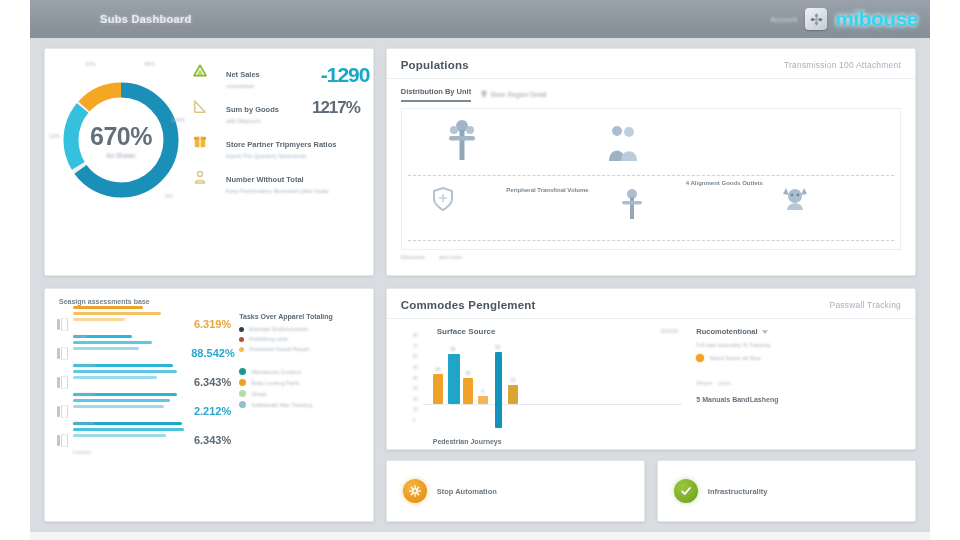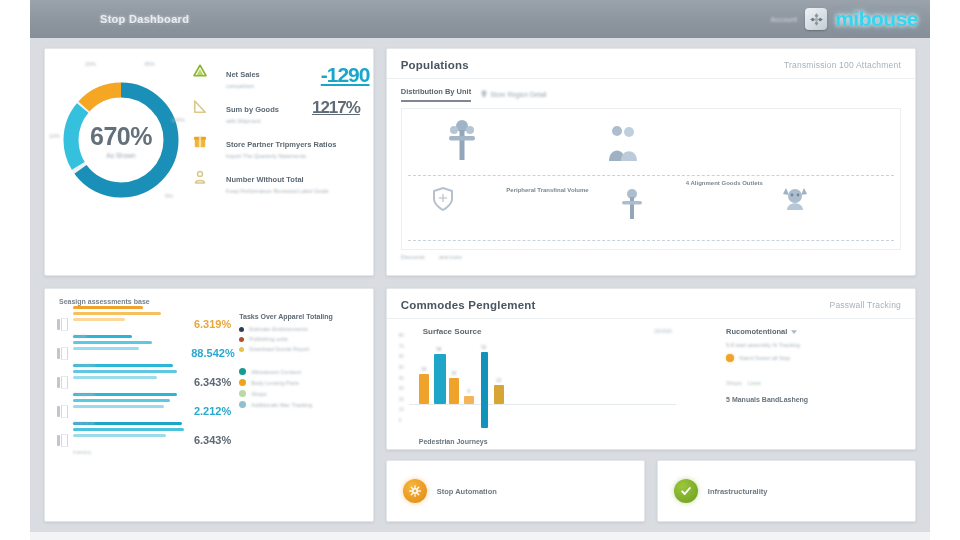--- a/index.html
+++ b/index.html
@@ -97,21 +97,21 @@
   .tk3{right:2px;top:62px;}
   .tk4{left:-6px;top:78px;}
   .tk5{right:14px;bottom:26px;}
 
   .metrics{flex:1;padding:8px 2px 0 4px;display:flex;flex-direction:column;gap:9px;}
   .metric{display:flex;align-items:flex-start;gap:17px;}
   .m-icon{width:18px;height:18px;flex:none;}
   .m-text{min-width:0;}
   .m-label{font-size:7.5px;font-weight:bold;color:#5c6872;filter:blur(.6px);white-space:nowrap;}
   .m-sub{font-size:5.5px;color:#a8b2bb;filter:blur(.8px);margin-top:2px;white-space:nowrap;}
-  .m-val{margin-left:auto;font-size:21px;font-weight:bold;letter-spacing:-1px;filter:blur(.4px);text-decoration:underline;}
+  .m-val{margin-left:auto;font-size:21px;font-weight:bold;letter-spacing:-1px;filter:blur(.4px);}
   .m-val.teal{color:#19a6cb;}
   .m-val.grey{color:#5f6b76;font-size:17px;margin-left:16px;}
 
   
   .card-map{flex:1;}
   .map-tabs{display:flex;align-items:flex-end;gap:10px;padding:8px 14px 0 14px;}
   .tab{font-size:7.5px;font-weight:bold;color:#59646f;filter:blur(.7px);padding-bottom:4px;}
   .tab.active{border-bottom:2px solid #7d8892;}
   .tab-link{font-size:6.5px;color:#9aa5af;filter:blur(.8px);padding-bottom:4px;display:flex;gap:3px;align-items:flex-end;}
   .map-frame{
@@ -139,21 +139,21 @@
   .legend{flex:1;padding-left:8px;padding-top:2px;}
   .legend-title{font-size:7px;font-weight:bold;color:#5e6a74;filter:blur(.7px);line-height:1.6;}
   .legend-item{display:flex;align-items:center;gap:5px;margin-top:4px;}
   .legend-dot{width:5px;height:5px;border-radius:50%;flex:none;}
   .legend-dot.big{width:7px;height:7px;}
   .legend-txt{font-size:5.5px;color:#aab4bd;filter:blur(.85px);white-space:nowrap;}
   .legend-gap{height:12px;}
 
   
   .card-chart{flex:1;display:flex;flex-direction:column;}
-  .chart-body{display:flex;flex:1;padding:8px 12px 0 12px;gap:36px;}
+  .chart-body{display:flex;flex:1;padding:8px 12px 0 26px;}
   .chart-left{width:55%;display:flex;}
   .yaxis{width:10px;display:flex;flex-direction:column;justify-content:space-between;padding:6px 0 26px 0;}
   .ytick{font-size:4.5px;color:#b4bdc6;filter:blur(.85px);}
   .plot-wrap{flex:1;position:relative;}
   .plot-title{font-size:8px;font-weight:bold;color:#5c6872;filter:blur(.7px);margin-left:14px;}
   .plot-note{position:absolute;right:4px;top:1px;font-size:5px;color:#b1bac2;filter:blur(.85px);}
   .plot{position:relative;height:86px;margin-top:6px;}
   .baseline{position:absolute;left:0;right:0;top:62px;border-top:1px solid #e4e9ec;}
   .colgrp{position:absolute;bottom:0;top:0;left:0;right:0;display:flex;align-items:flex-end;gap:5px;padding-left:10px;}
   .bcol{position:relative;width:10px;height:100%;}
@@ -189,21 +189,21 @@
   .tile-label{font-size:7.5px;font-weight:bold;color:#6c7882;filter:blur(.75px);}
   .tile-strip{position:absolute;left:0;right:0;bottom:0;height:8px;background:#f2f4f6;}
 </style>
 </head>
 <body>
 
 <div class="screen">
   <div class="app">
 
     <div class="topbar">
-      <div class="brand-title">Stop Dashboard</div>
+      <div class="brand-title">Subs Dashboard</div>
       <div class="topbar-right">
         <div class="topbar-user">Account</div>
         <div class="logo-mark">
           <svg width="15" height="15" viewBox="0 0 24 24">
             <path d="M12 2 L15 6 L12 10 L9 6 Z" fill="#8b949d"></path>
             <path d="M12 14 L15 18 L12 22 L9 18 Z" fill="#8b949d"></path>
             <path d="M2 12 L6 9 L10 12 L6 15 Z" fill="#707981"></path>
             <path d="M14 12 L18 9 L22 12 L18 15 Z" fill="#707981"></path>
             <circle cx="12" cy="12" r="3" fill="#aab3bb"></circle>
           </svg>

